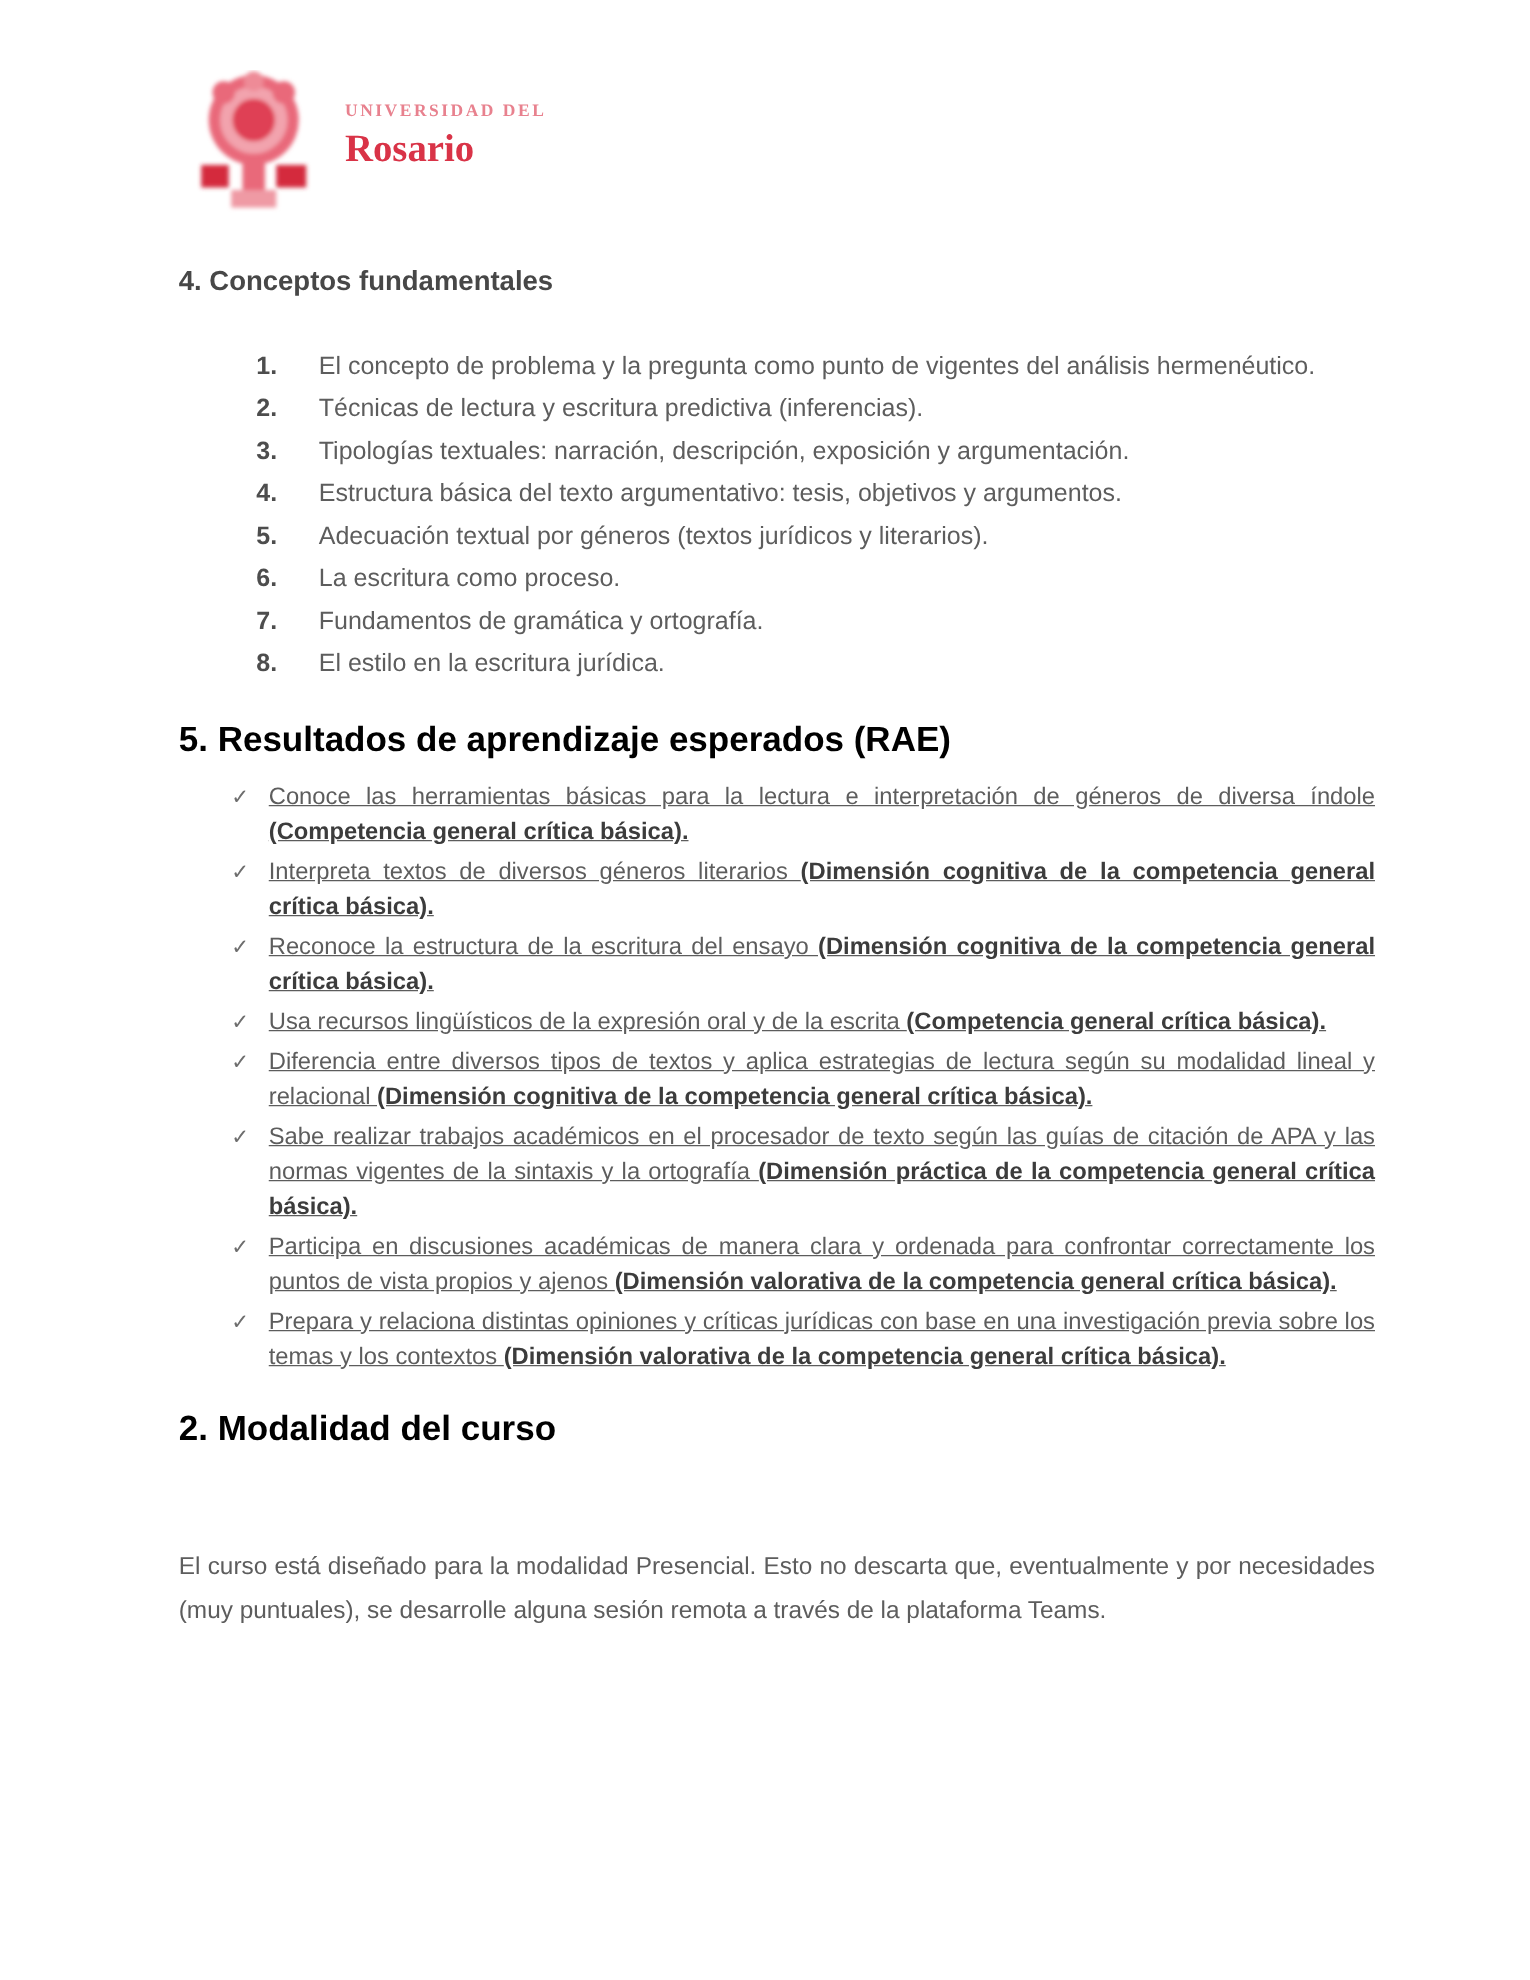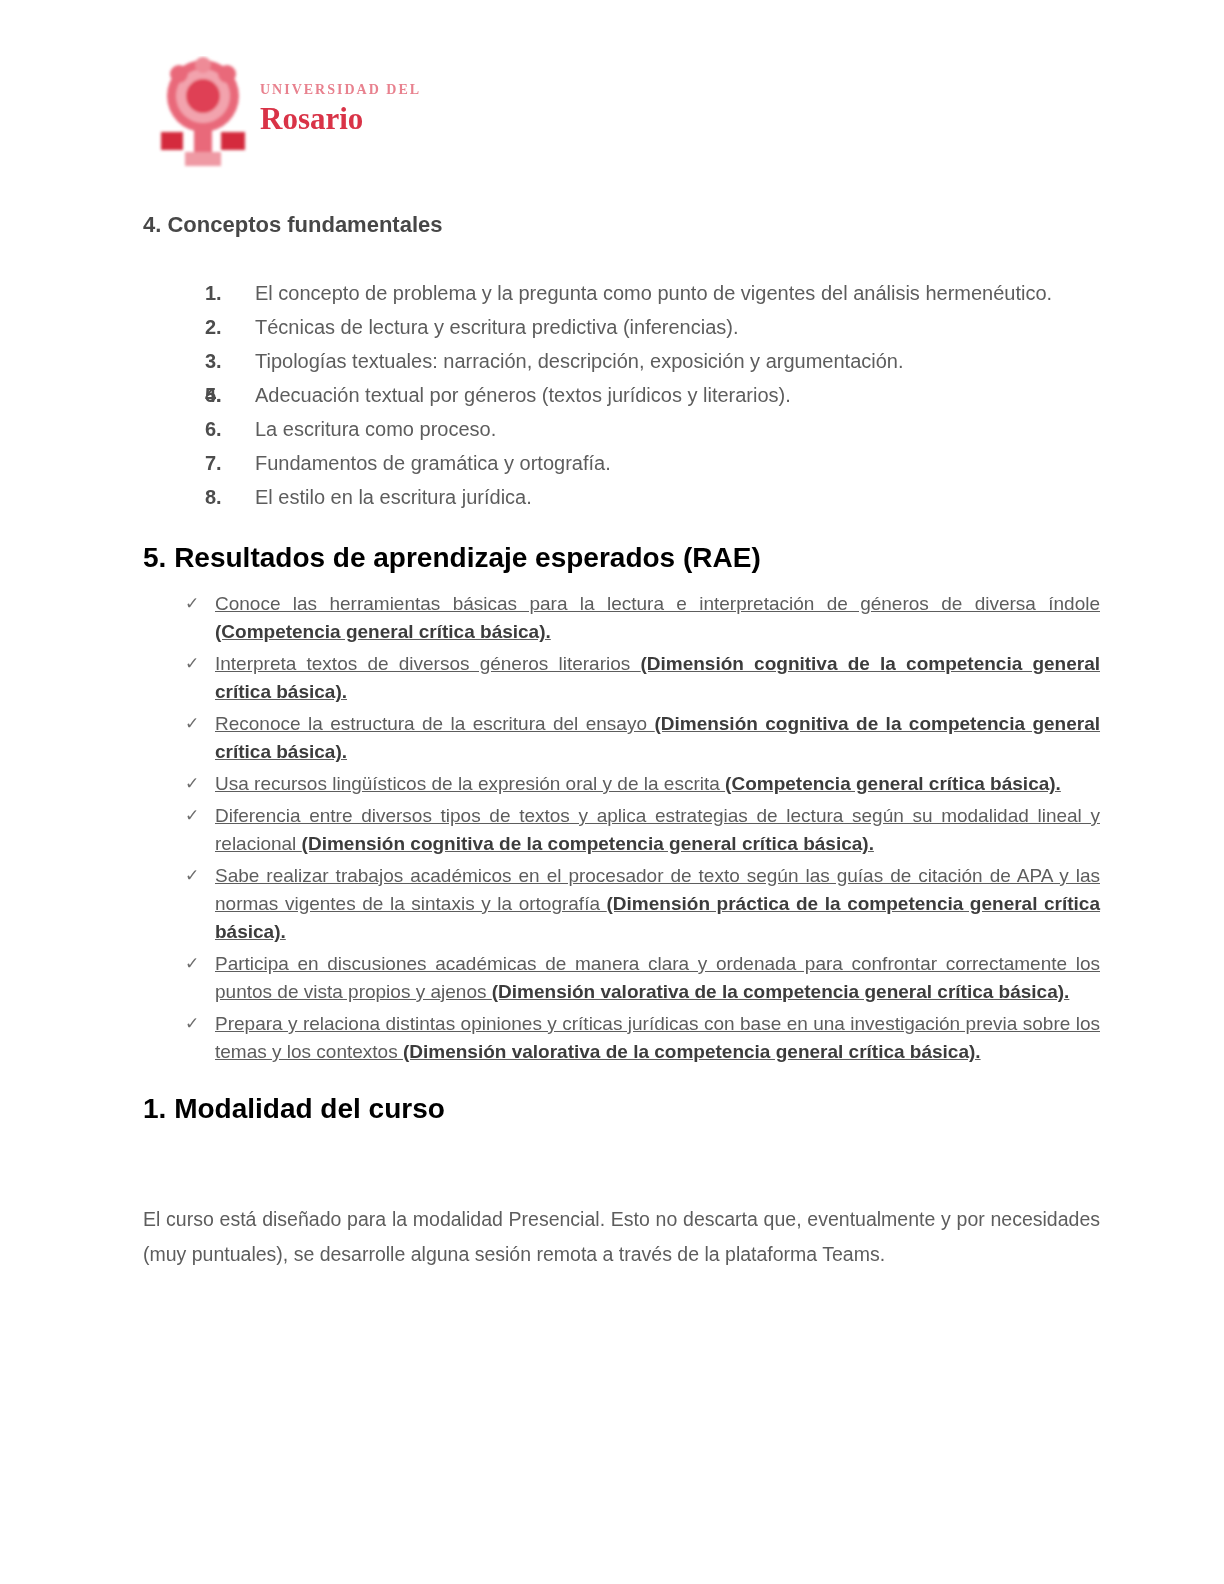--- a/index.html
+++ b/index.html
@@ -23,21 +23,21 @@
   }
 
   
   .logo {
     position: absolute;
     left: 155px;
     top: 56px;
     display: flex;
     align-items: flex-start;
   }
-  .logo-text { padding-top: 26px; margin-left: 9px; }
+  .logo-text { padding-top: 26px; margin-left: 25px; }
   .logo-small {
     font-size: 14px;
     font-weight: bold;
     letter-spacing: 2px;
     color: #e8818e;
     font-family: "Liberation Serif", serif;
   }
   .logo-big {
     font-size: 31px;
     font-weight: bold;
@@ -178,20 +178,21 @@
         <li>
           <span class="num">2.</span>
           <span class="txt">Técnicas de lectura y escritura predictiva (inferencias).</span>
         </li>
         <li>
           <span class="num">3.</span>
           <span class="txt">Tipologías textuales: narración, descripción, exposición y argumentación.</span>
         </li>
         <li>
           <span class="num">4.</span>
+          <span class="txt">Estructura básica del texto argumentativo: tesis, objetivos y argumentos.</span>
         </li>
         <li>
           <span class="num">5.</span>
           <span class="txt">Adecuación textual por géneros (textos jurídicos y literarios).</span>
         </li>
         <li>
           <span class="num">6.</span>
           <span class="txt">La escritura como proceso.</span>
         </li>
         <li>
@@ -234,18 +235,18 @@
         <li>
           <span class="check">✓</span>
           <span class="txt"><span>Participa en discusiones académicas de manera clara y ordenada para confrontar correctamente los puntos de vista propios y ajenos </span><span class="b">(Dimensión valorativa de la competencia general crítica básica).</span></span>
         </li>
         <li>
           <span class="check">✓</span>
           <span class="txt"><span>Prepara y relaciona distintas opiniones y críticas jurídicas con base en una investigación previa sobre los temas y los contextos </span><span class="b">(Dimensión valorativa de la competencia general crítica básica).</span></span>
         </li>
       </ul>
 
-    <h1 class="sec sec6">1. Modalidad del curso</h1>
+    <h1 class="sec sec6">2. Modalidad del curso</h1>
 
     <p class="modality">El curso está diseñado para la modalidad Presencial. Esto no descarta que, eventualmente y por necesidades (muy puntuales), se desarrolle alguna sesión remota a través de la plataforma Teams.</p>
 
   </div>
 </div>
 
 </body></html>

